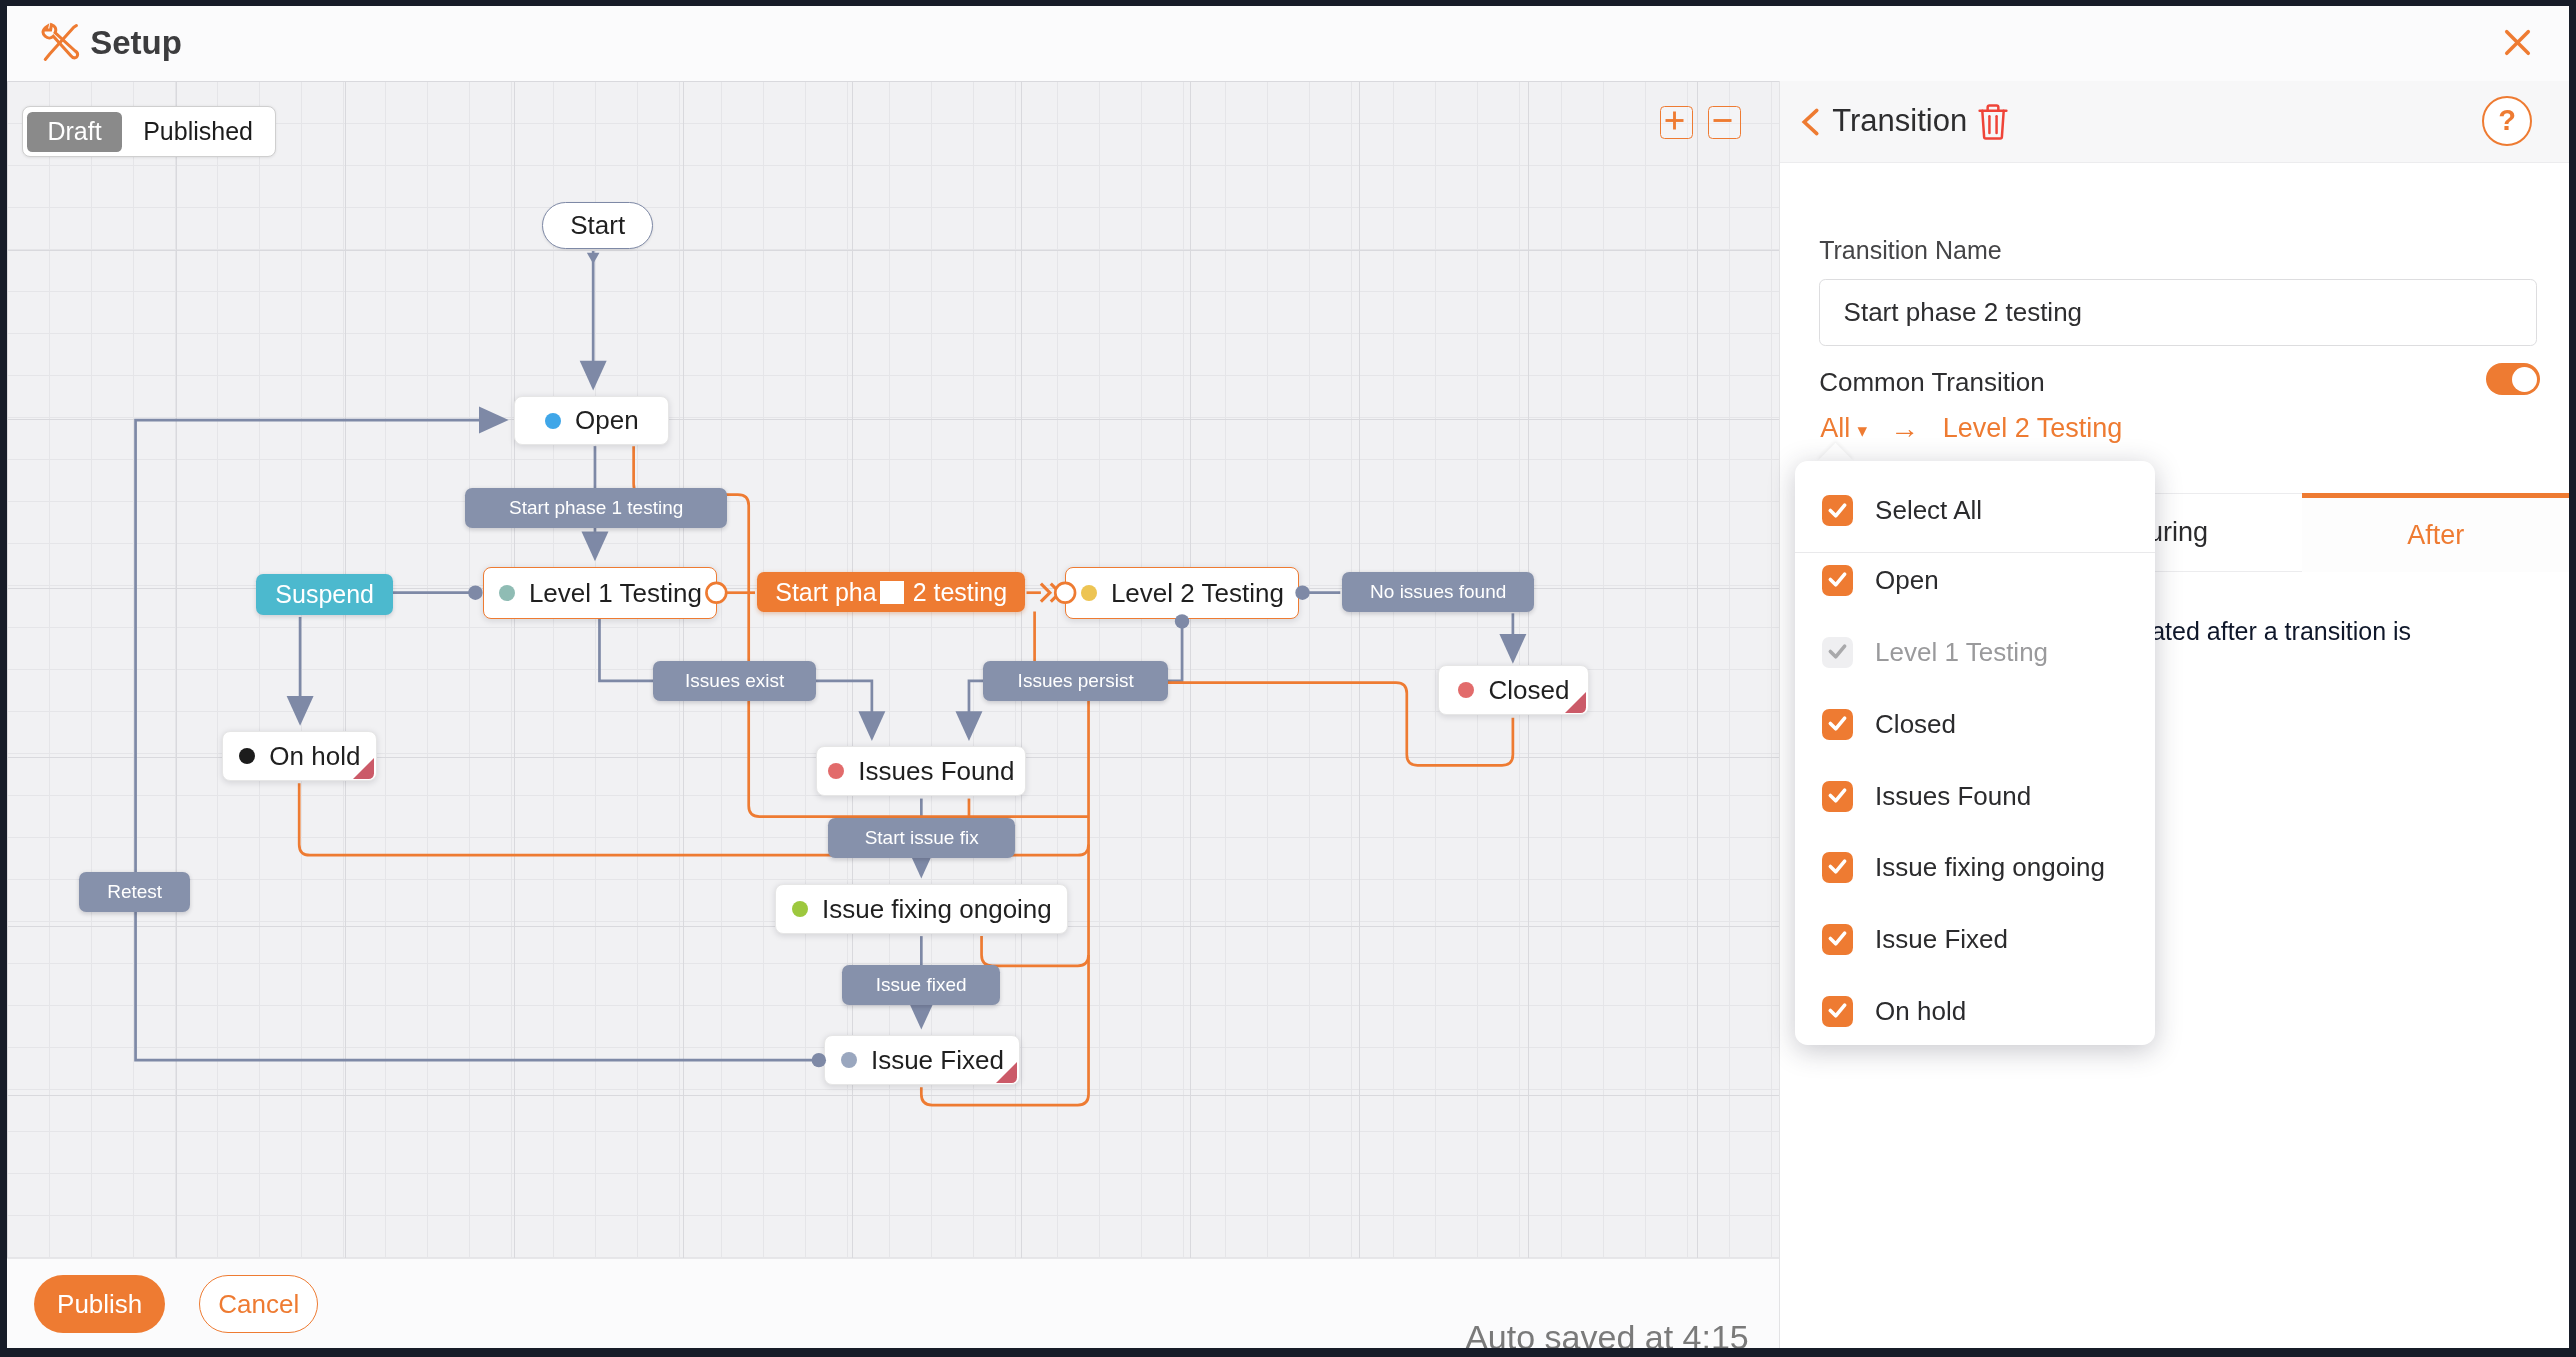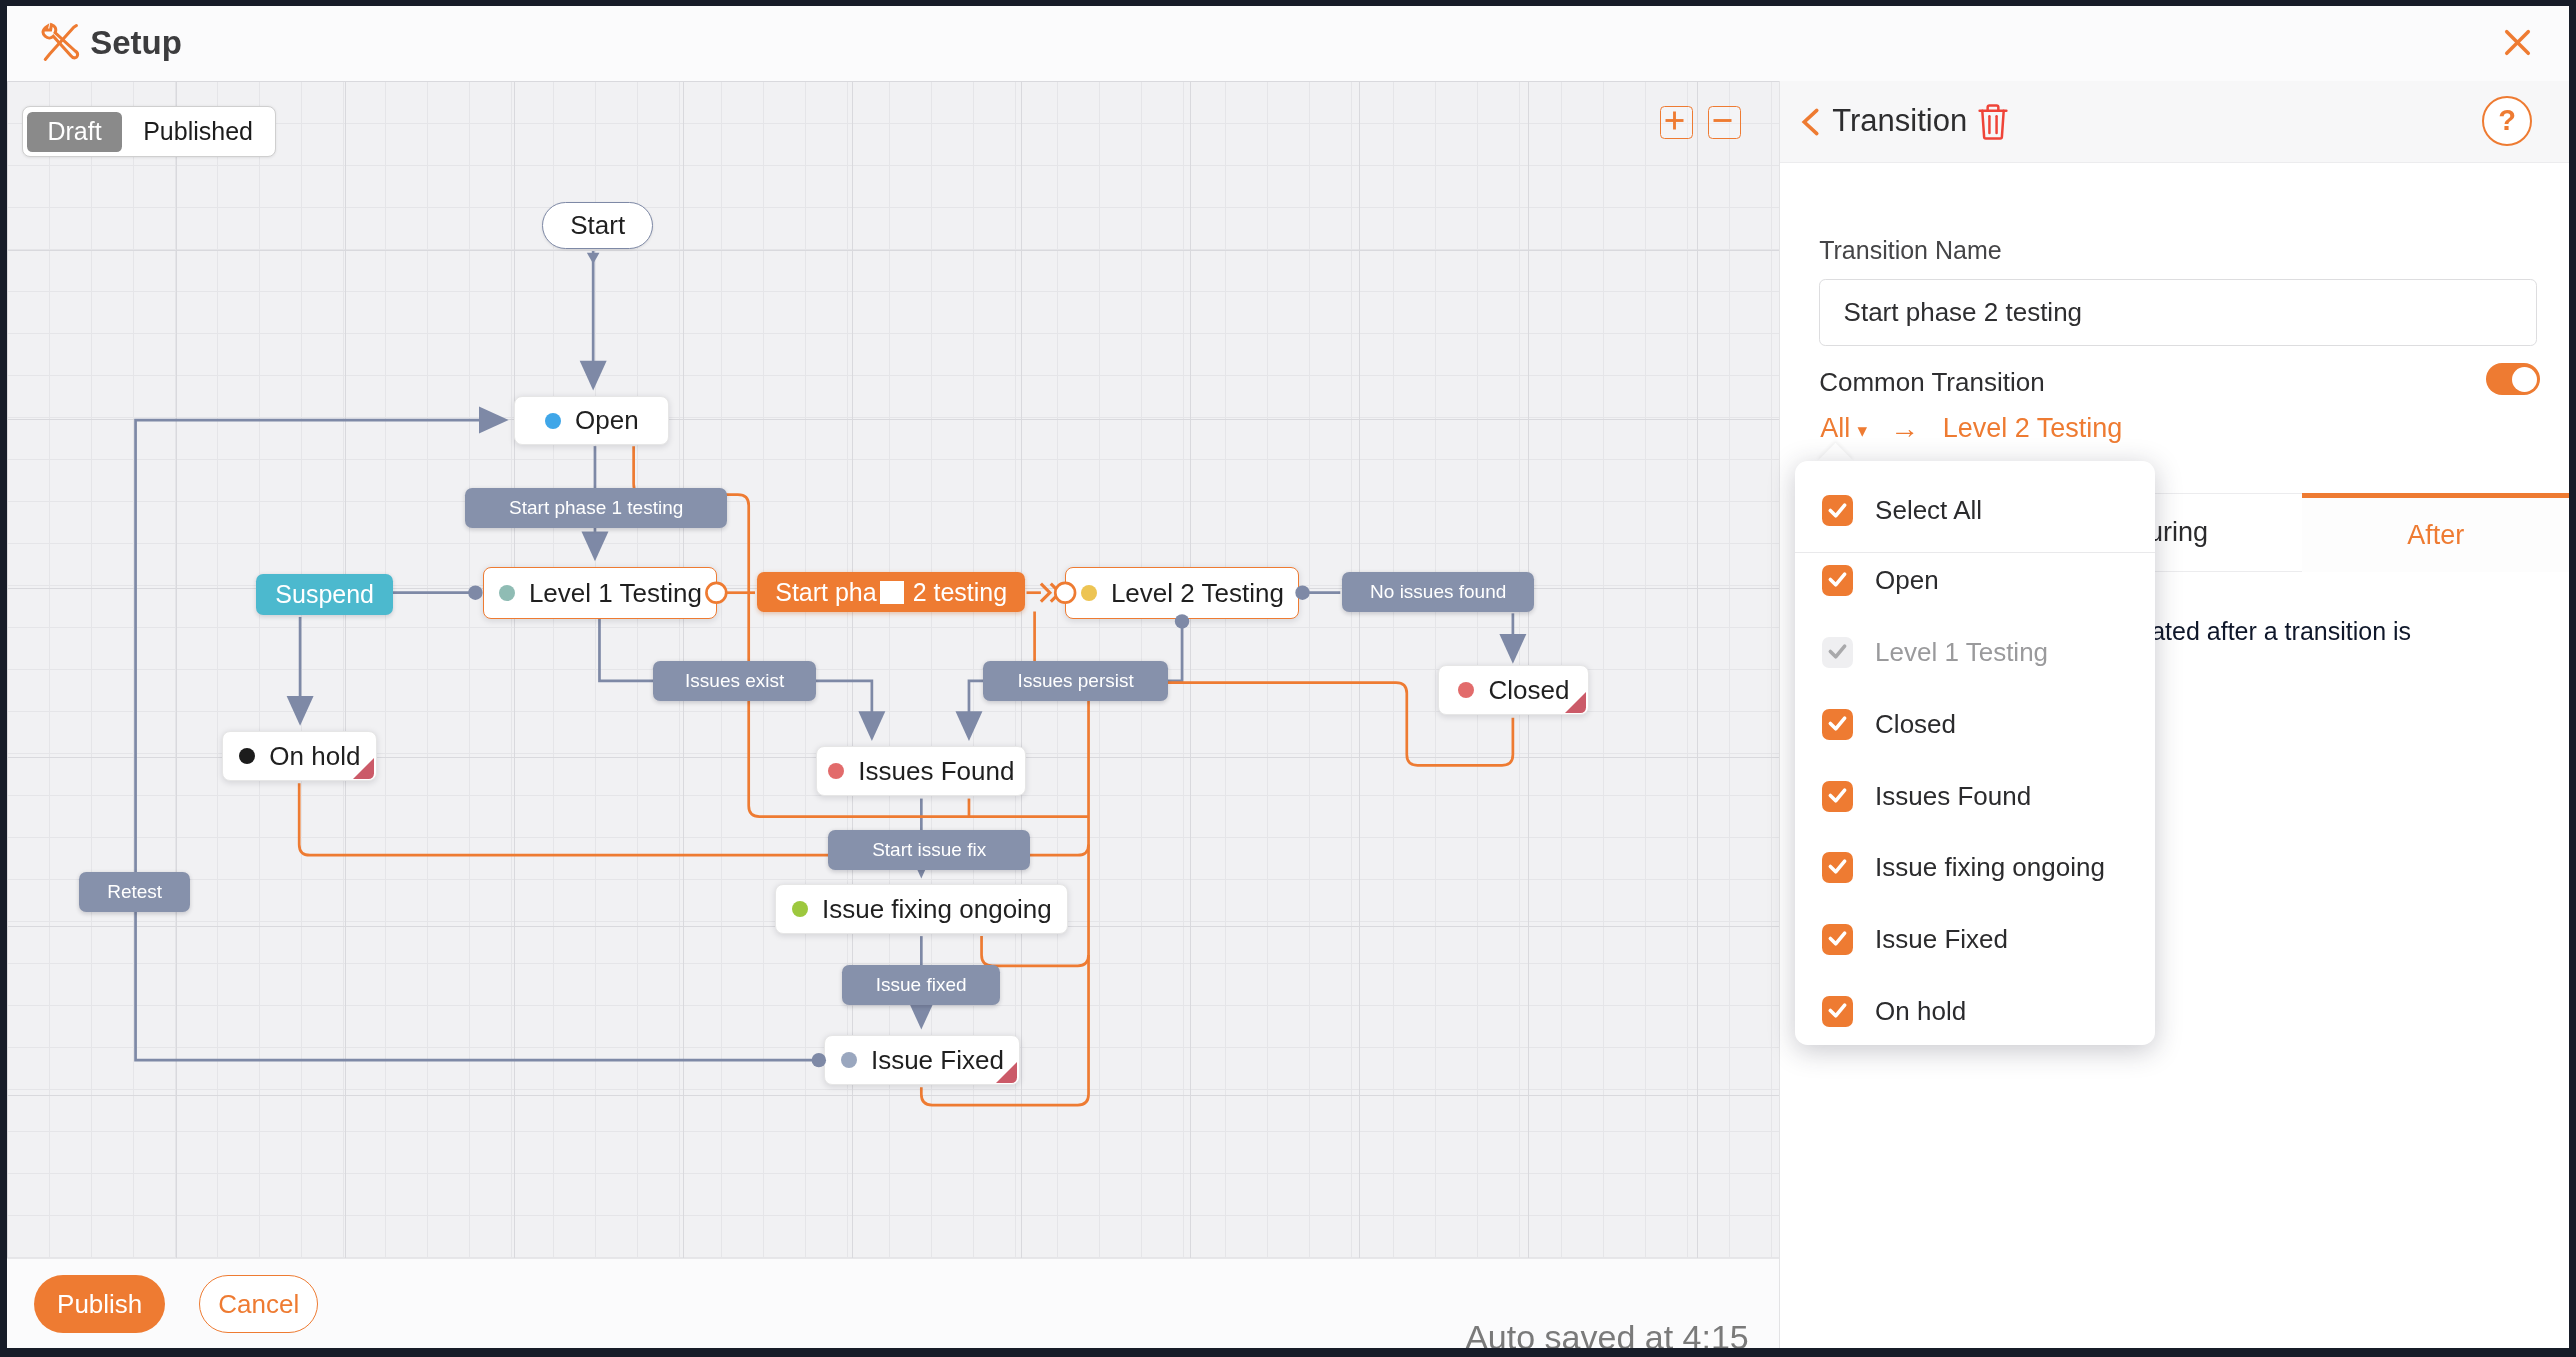--- a/index.html
+++ b/index.html
@@ -178,21 +178,21 @@
         </div>
         <div class="node kind-state" style="left: 215px; top: 650px; width: 155px; height: 50px;">
           <span class="dot" style="background: rgb(28, 28, 28);"></span>
           <span>On hold</span>
           <span class="corner-flag"></span>
         </div>
         <div class="node kind-state" style="left: 809px; top: 665px; width: 210px; height: 50px;">
           <span class="dot" style="background: rgb(226, 107, 107);"></span>
           <span>Issues Found</span>
         </div>
-        <div class="node kind-edge-label" style="left: 821px; top: 737px; width: 202px; height: 40px; margin-top: 12px;">
+        <div class="node kind-edge-label" style="left: 821px; top: 737px; width: 187px; height: 40px;">
           <span>Start issue fix</span>
         </div>
         <div class="node kind-state" style="left: 768px; top: 803px; width: 293px; height: 50px;">
           <span class="dot" style="background: rgb(157, 200, 62);"></span>
           <span>Issue fixing ongoing</span>
         </div>
         <div class="node kind-edge-label" style="left: 835px; top: 884px; width: 158px; height: 40px;">
           <span>Issue fixed</span>
         </div>
         <div class="node kind-state" style="left: 817px; top: 954px; width: 196px; height: 50px;">

